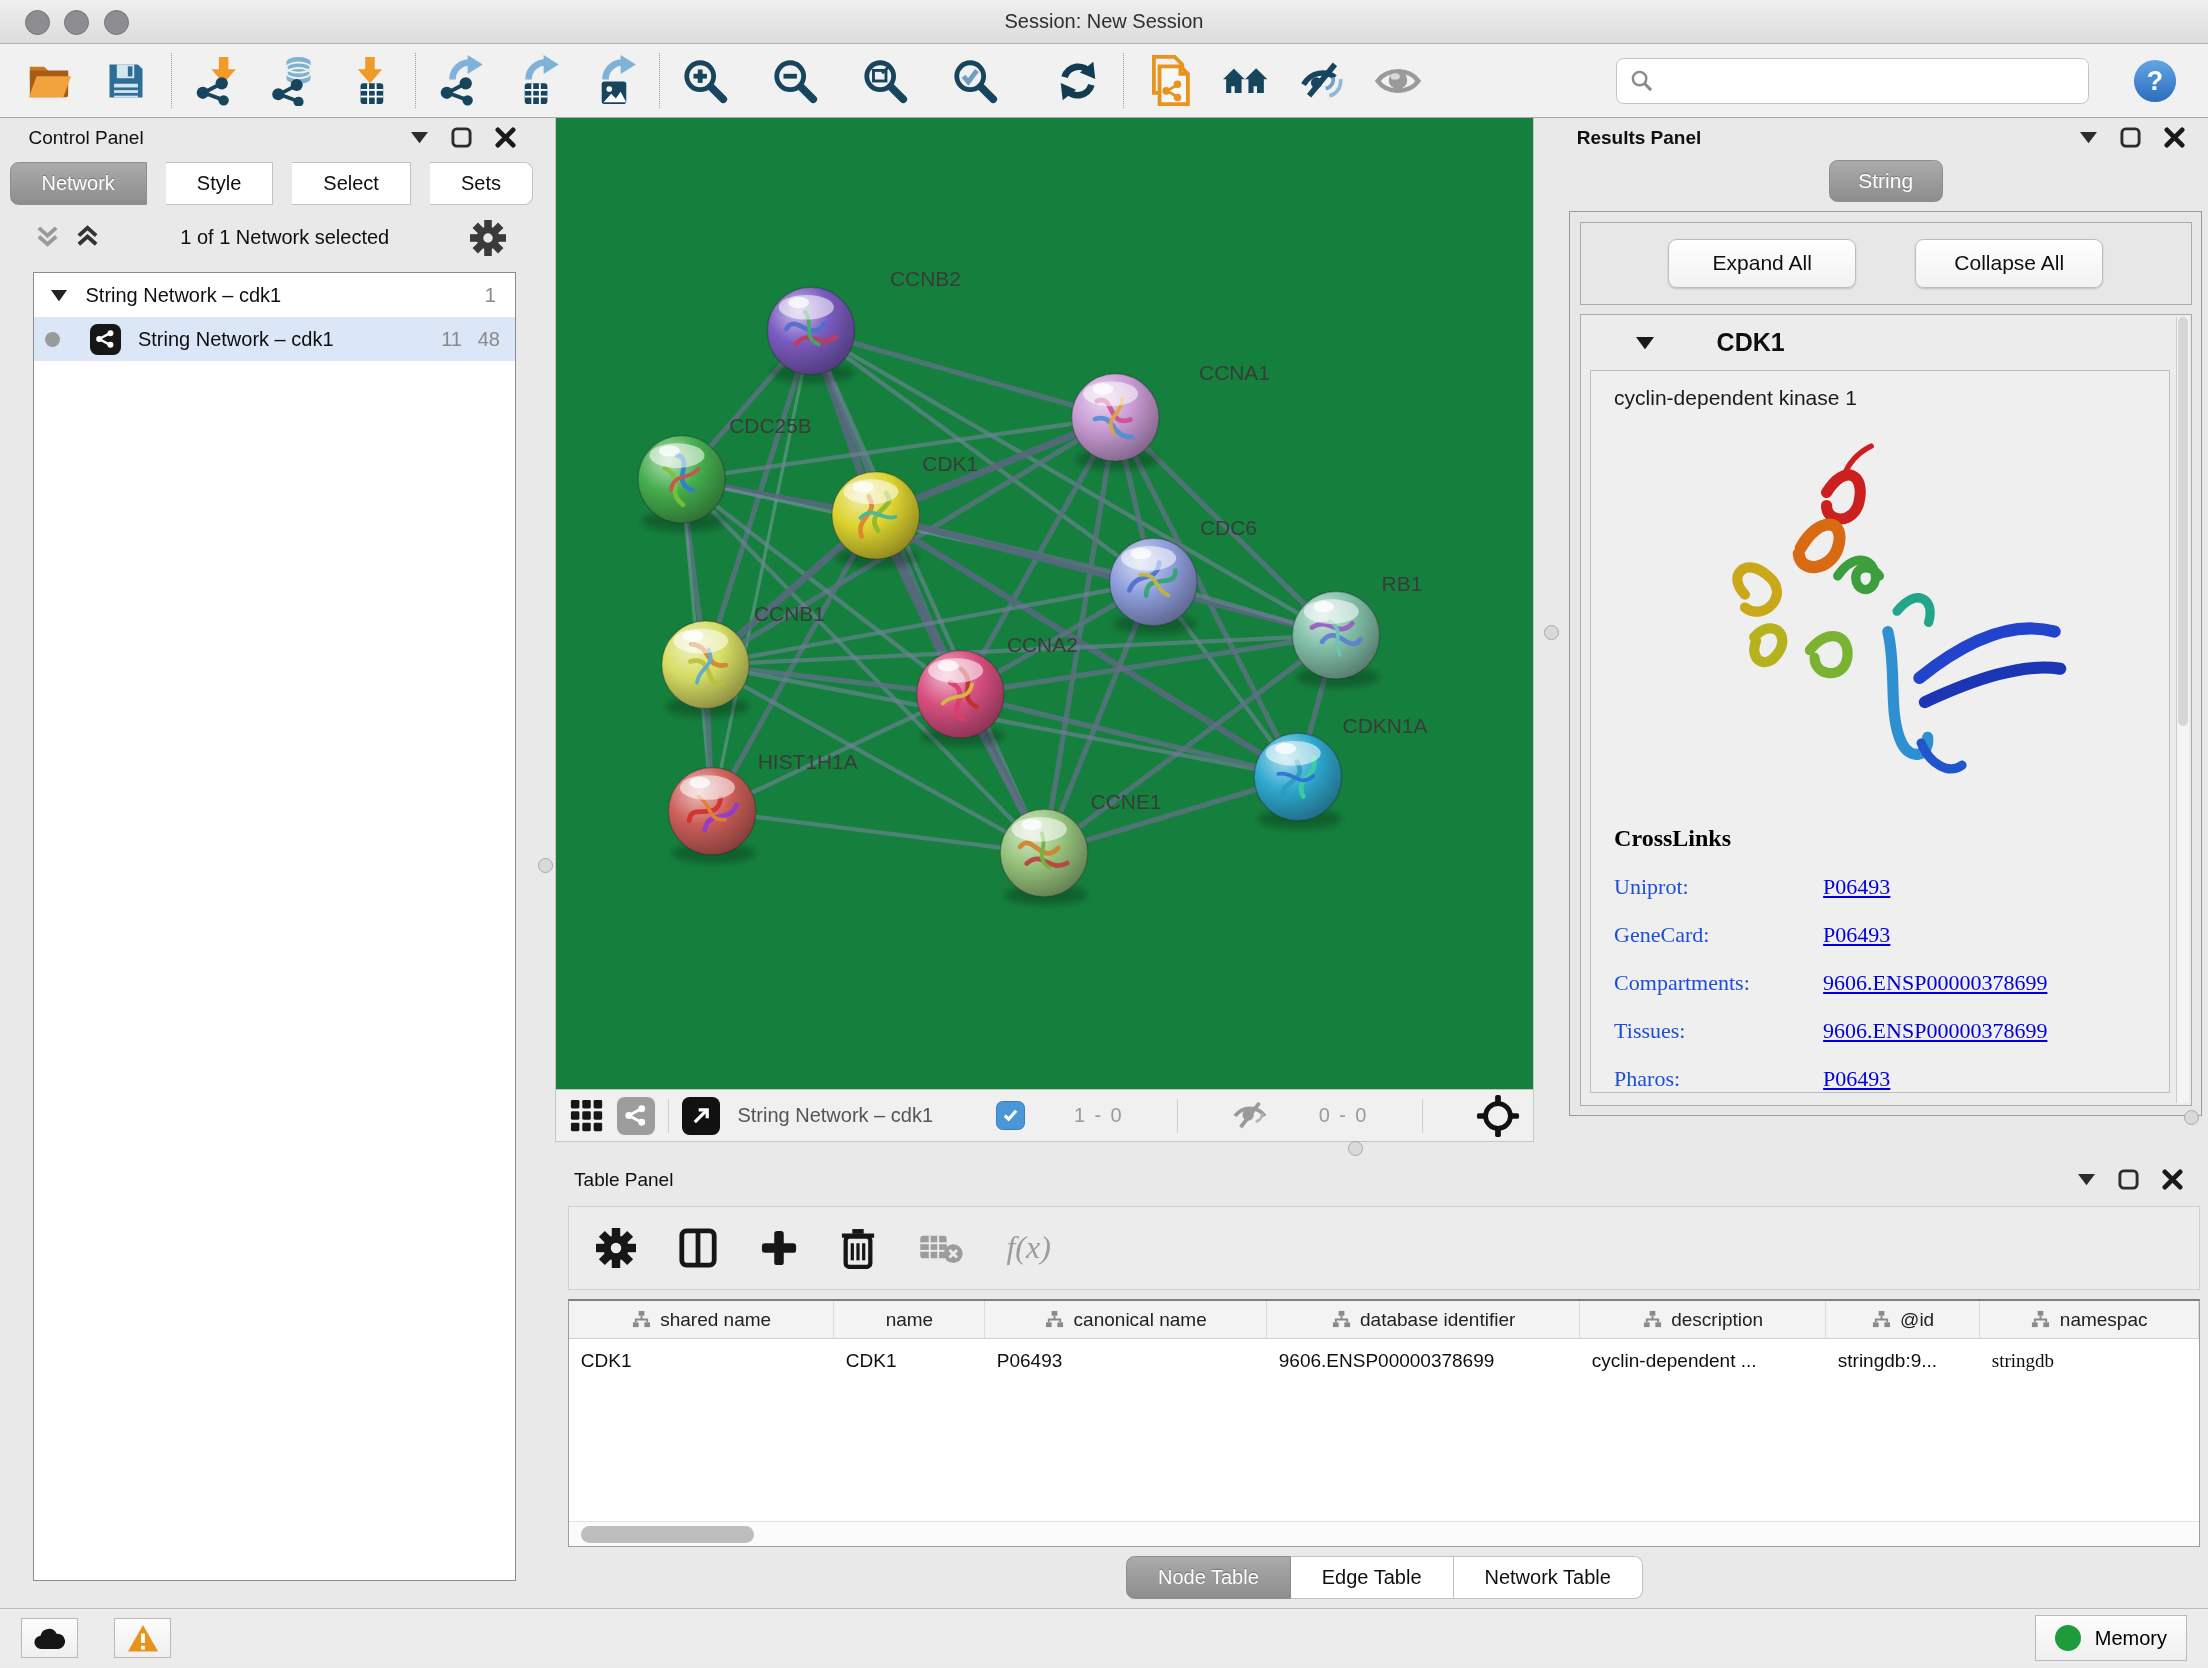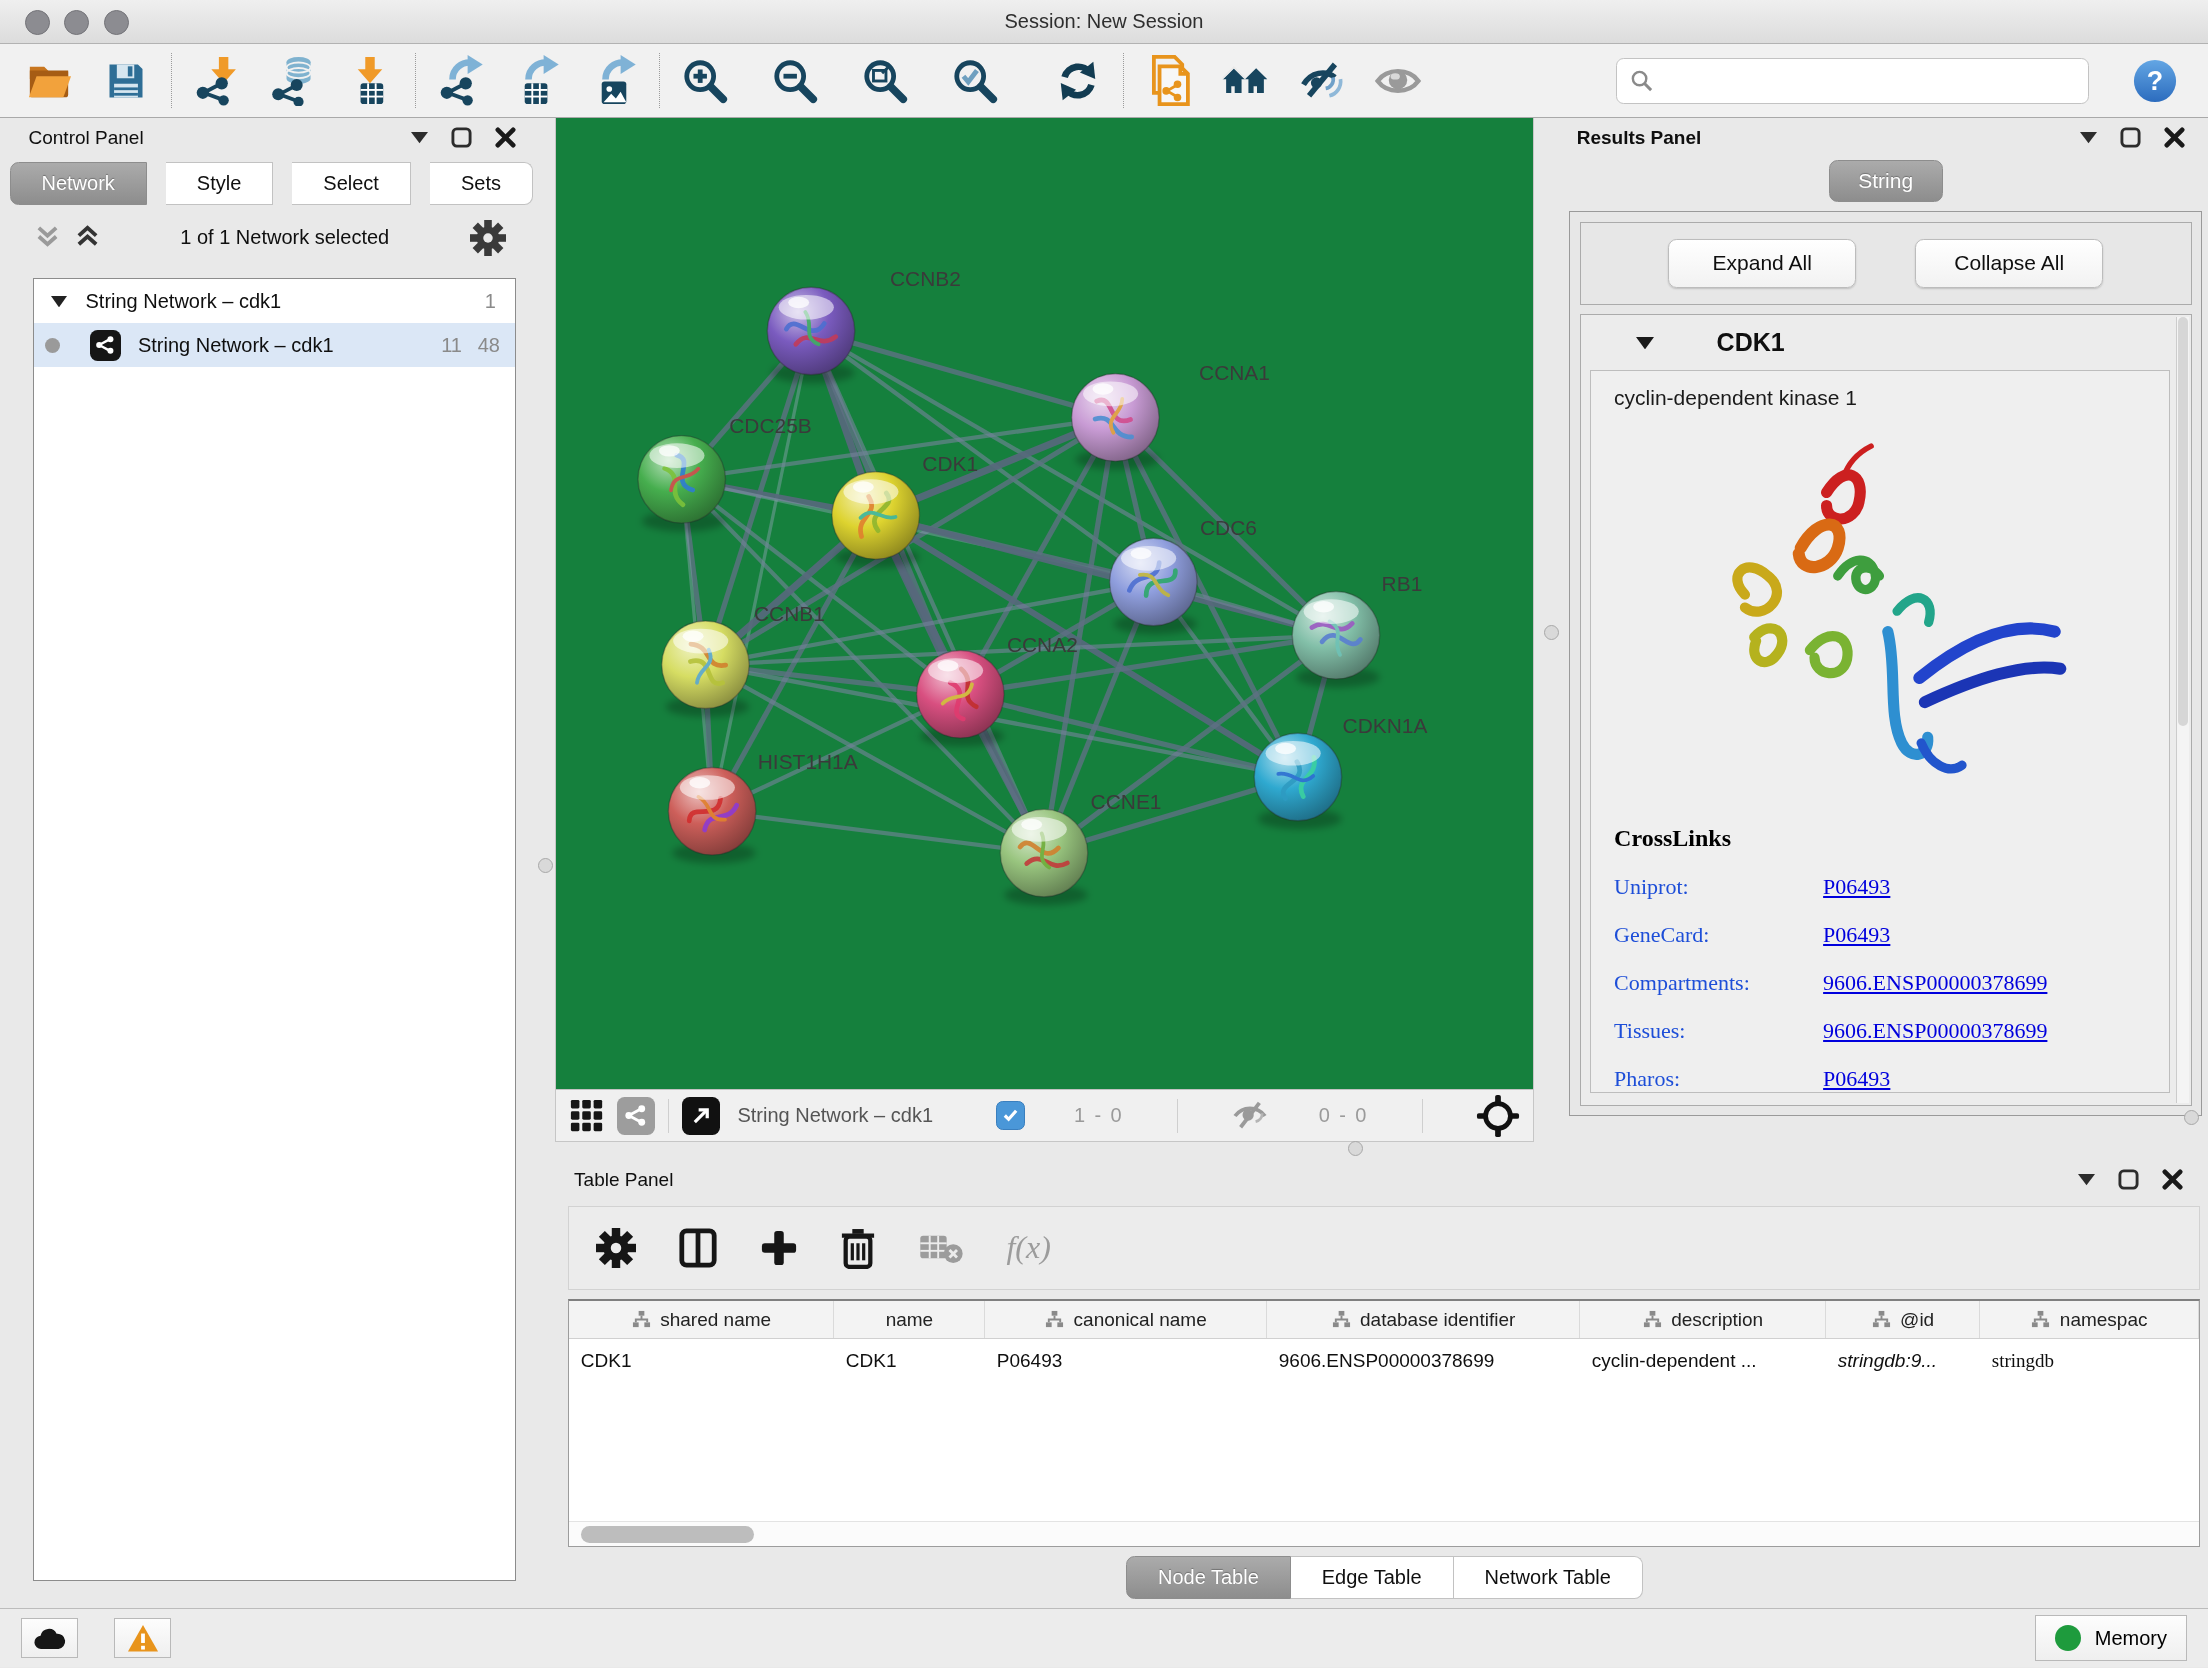--- a/index.html
+++ b/index.html
@@ -30,21 +30,21 @@
   .control-panel { width:578px; display:flex; flex-direction:column; padding-left:9.5px; }
   .panel-head { height:36px; display:flex; align-items:center; padding:3.8px 17px 0 19px; }
   .ph-title { font-size:19px; color:#0f0f0f; flex:1; }
   .ph-icons { display:flex; align-items:center; gap:23px; }
   .cp-tabs { display:flex; justify-content:center; margin-top:7.6px;gap:19px; }
   .seg { height:43px; line-height:41px; padding:0 31px; background:#fff; border:1px solid #c2c2c2; border-left:none;
     font-size:20px; color:#0f0f0f; cursor:pointer; white-space:nowrap; }
   .seg.first { border-left:1px solid #c2c2c2; border-radius:8.6px 0 0 8.6px; }
   .seg.last { border-radius:0 8.6px 8.6px 0; }
   .seg.active { background:linear-gradient(#ababab,#8d8d8d); color:#fff; border-color:#8d8d8d; text-shadow:0 -1px 1px rgba(0,0,0,.3); }
-  .cp-subhead { display:flex; align-items:center; margin:15px 27px 19px 25px; }
+  .cp-subhead { display:flex; align-items:center; margin:15px 27px 13px 25px; }
   .cp-chevrons { display:flex; align-items:center; gap:15px; }
   .sel-label { flex:1; text-align:center; font-size:20px; color:#0f0f0f; }
   .cp-tree { flex:1; margin:3.8px 17px 27px 23px; background:#fff; border:1.9px solid #8c8c8c; overflow:hidden; }
   .tree-row { height:44px; display:flex; align-items:center; font-size:20px; color:#0f0f0f; }
   .tree-row.selected { background:#dbe7f6; }
   .tr-label { flex:1; white-space:nowrap; overflow:hidden; }
   .num { color:#8a8a8a; text-align:right; }
   
   .vsplit { width:25px; position:relative; }
   .vsplit2 { width:35px; position:relative; }
@@ -976,21 +976,21 @@
               <span>namespac</span>
             </div>
           </div>
         <div class="t-body" id="t-body">
             <div class="t-row">
               <div class="t-cell" style="width: 265px;">CDK1</div>
               <div class="t-cell" style="width: 151px;">CDK1</div>
               <div class="t-cell" style="width: 282px;">P06493</div>
               <div class="t-cell" style="width: 313px;">9606.ENSP00000378699</div>
               <div class="t-cell" style="width: 246px;">cyclin-dependent ...</div>
-              <div class="t-cell" style="width: 154px; font-style: italic;">stringdb:9...</div>
+              <div class="t-cell" style="width: 154px;">stringdb:9...</div>
               <div class="t-cell" style="width: 219px; font-family: Liberation Serif, serif;">stringdb</div>
             </div>
           </div>
         <div class="t-scroll">
             <span class="t-thumb"></span>
           </div>
       </div>
       <div class="tp-tabs" id="tp-tabs">
           <span class="seg first active">Node Table</span>
           <span class="seg">Edge Table</span>

